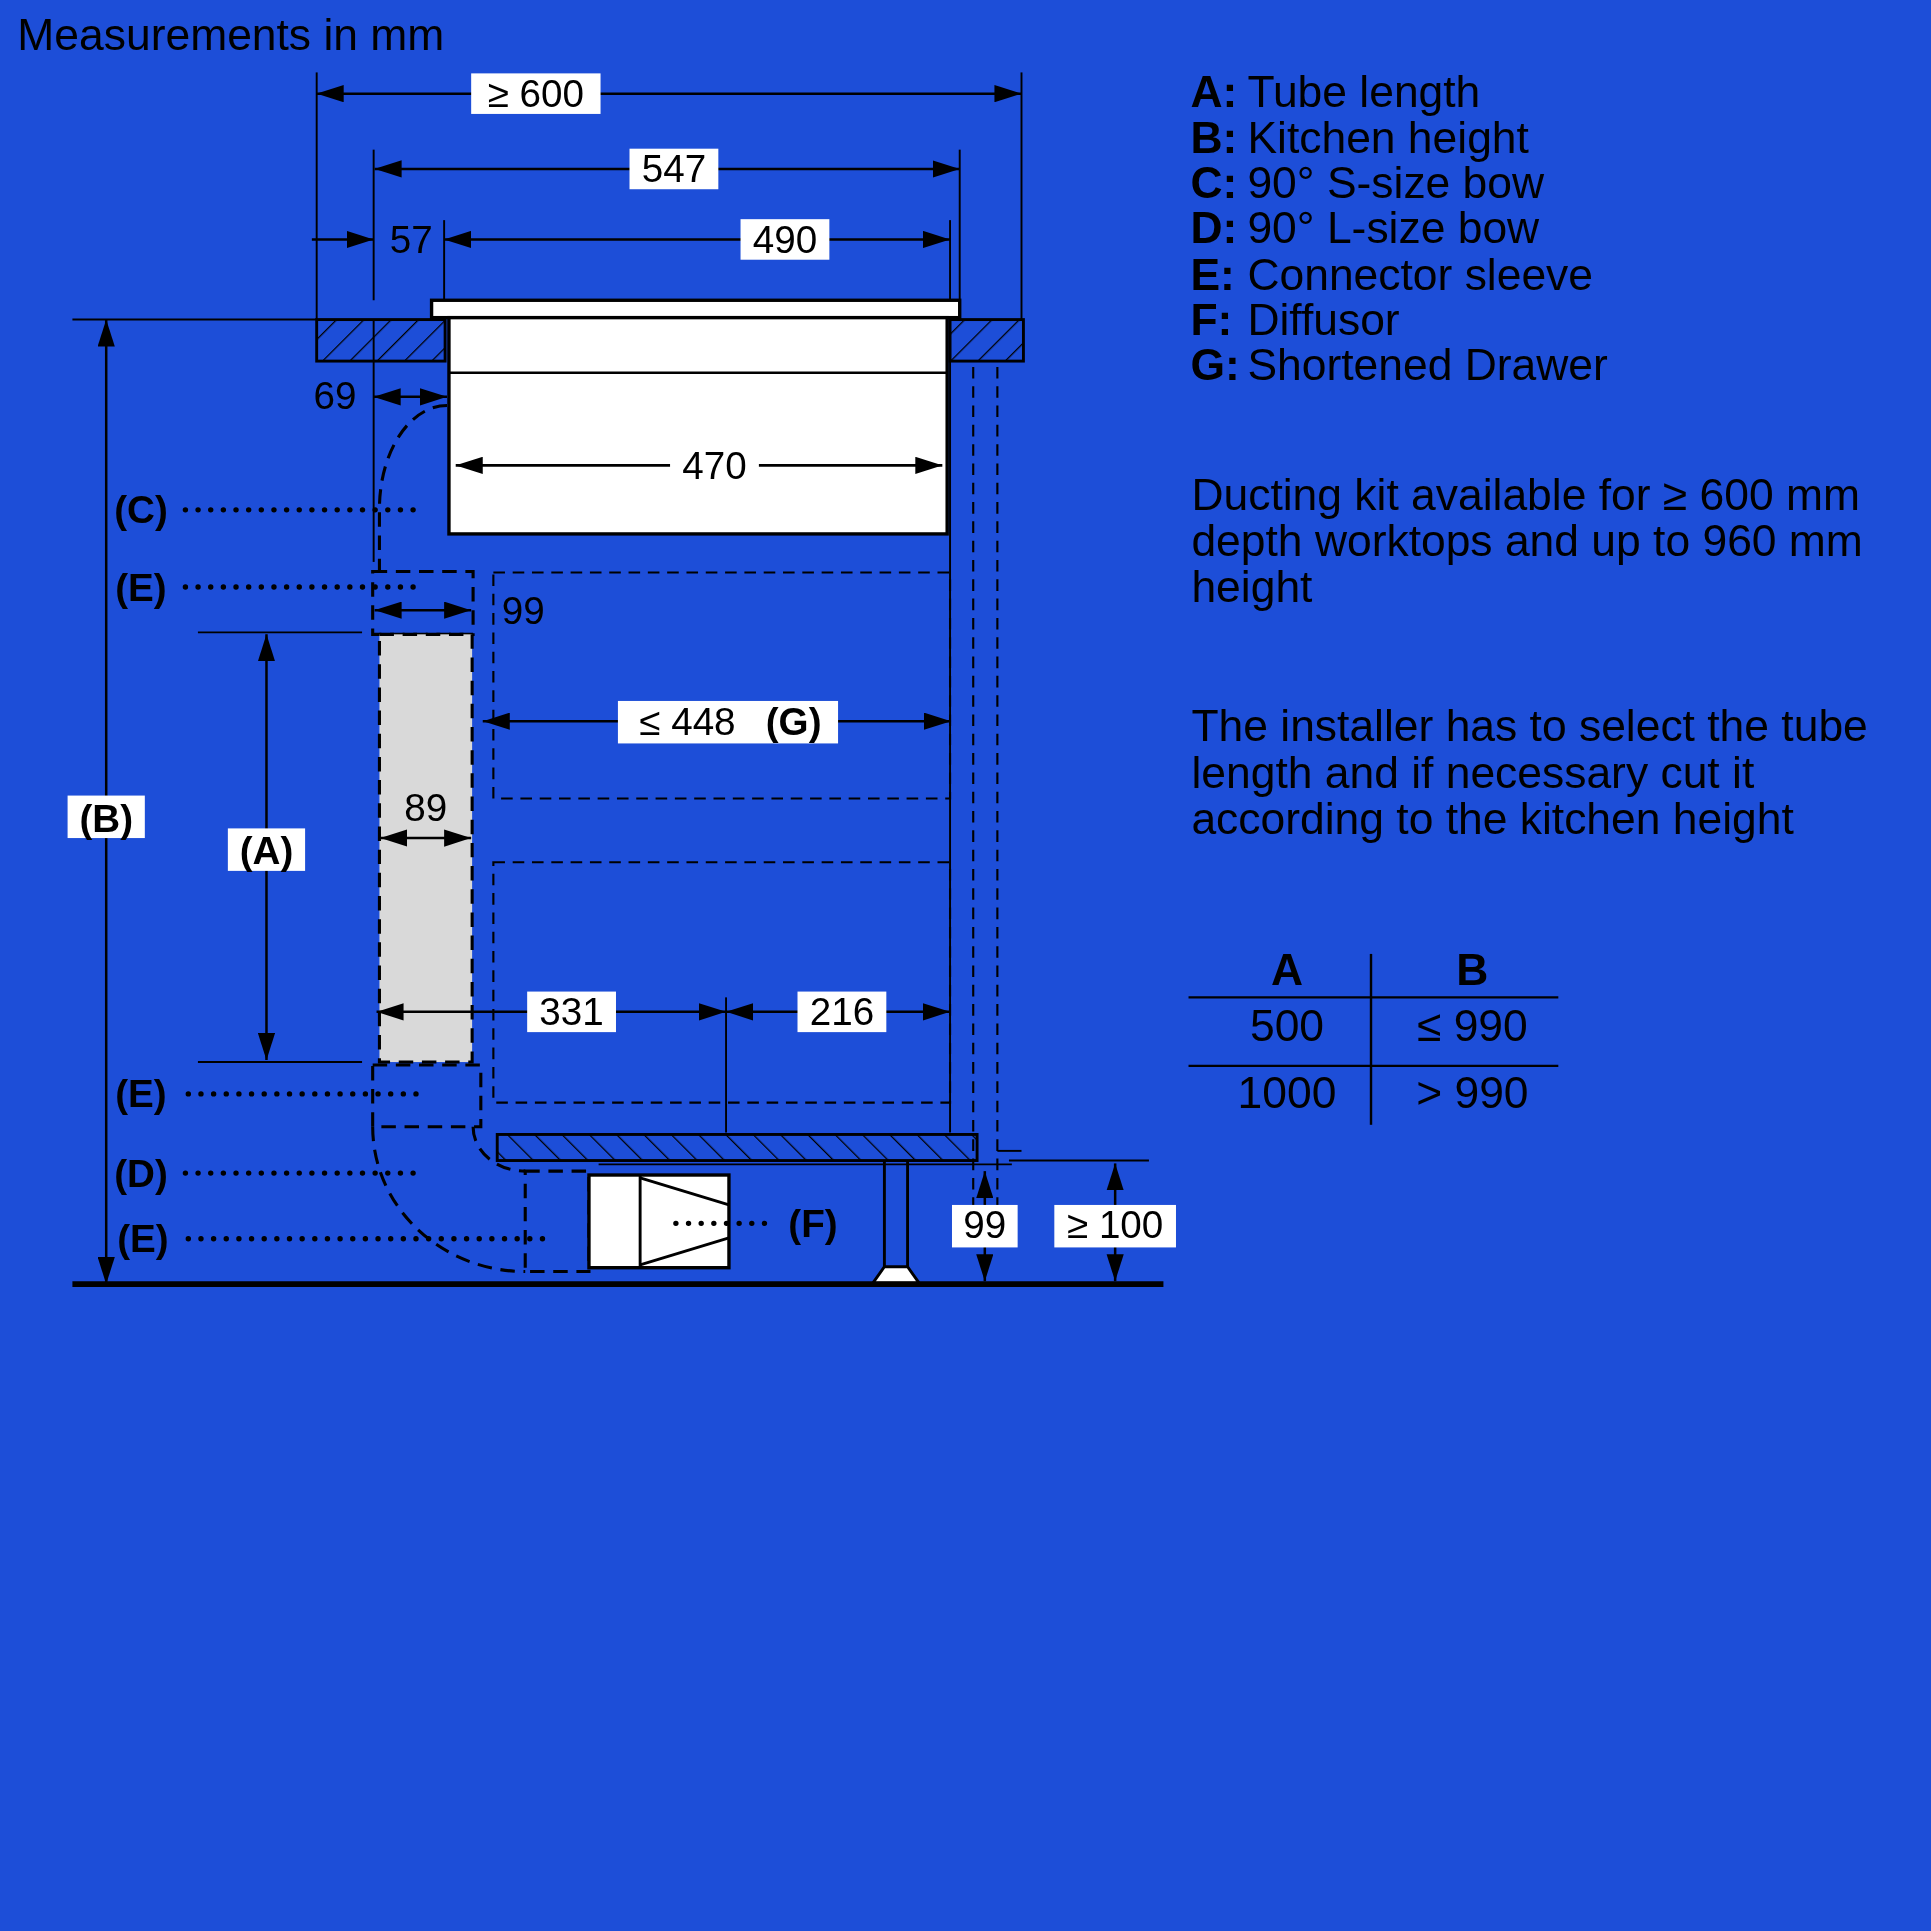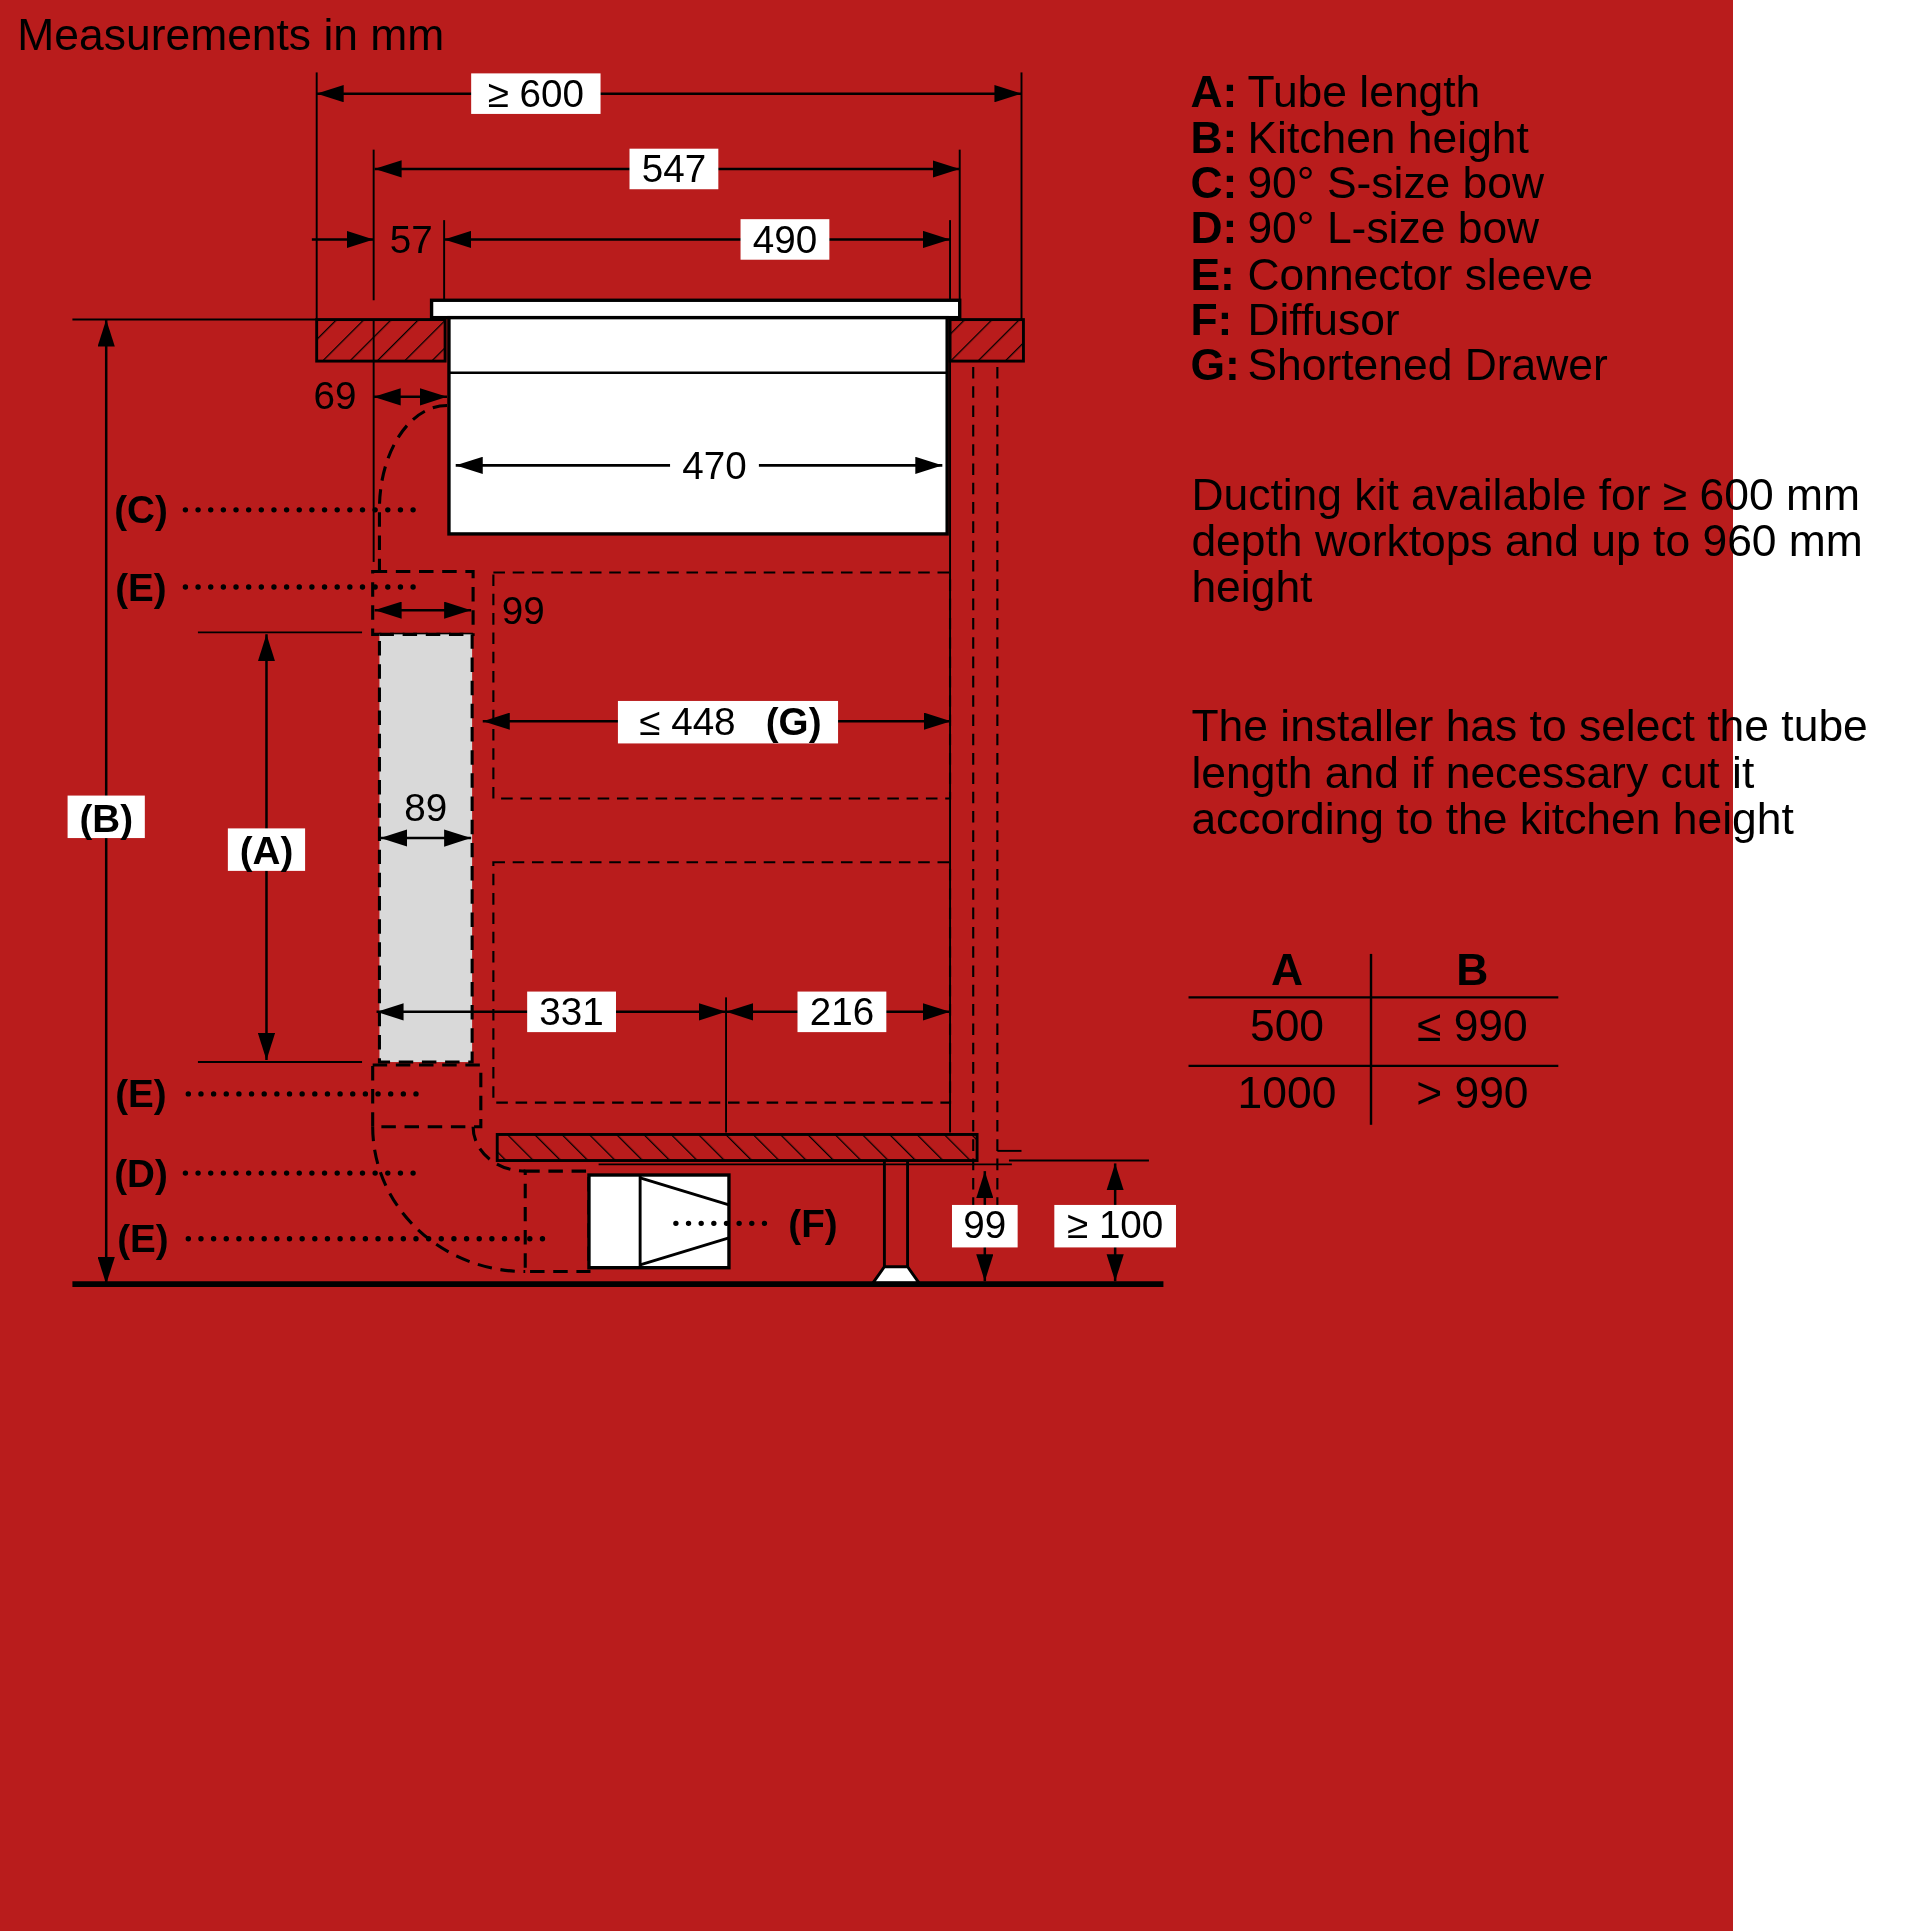--- a/index.html
+++ b/index.html
@@ -1,16 +1,16 @@
 <!DOCTYPE html>
 <html><head>
 <meta charset="utf-8">
 <style>
   html,body{margin:0;padding:0;background:#fff;}
-  .page{position:relative;width:1733px;height:1931px;background:#b91c1c;
+  .page{position:relative;width:1931px;height:1931px;background:#1d4ed8;
         font-family:"Liberation Sans", sans-serif;}
   svg text{fill:#000;}
   .dimtxt{font-size:40px;}
   .callout{font-size:40px;font-weight:bold;}
   .rct{font-size:46px;}
   .rct-b{font-size:46px;font-weight:bold;}
   .ttl{font-size:46px;}
 </style>
 </head>
 <body>

